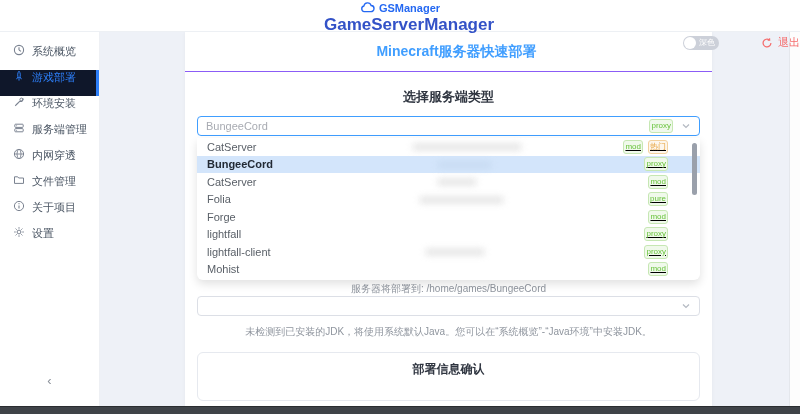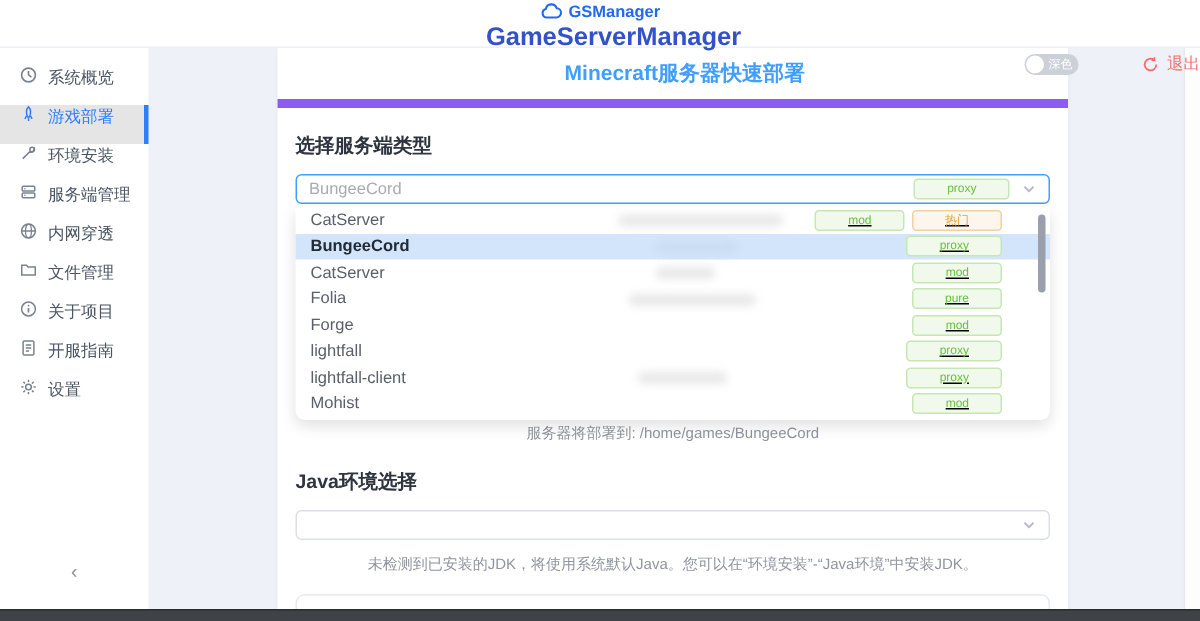--- a/index.html
+++ b/index.html
@@ -21,46 +21,46 @@
     border-radius:50%; background:#fff; }
   .theme-label { font-size:8px; color:#fff; line-height:1; }
   .logout { display:flex; align-items:center; gap:5px; color:#f56c6c; font-size:11px; cursor:pointer; }
 
   
   .sidebar { position:absolute; top:32px; left:0; bottom:8px; width:100px; background:#fff;
     border-right:1px solid #eef0f4; padding-top:12px; z-index:20; }
   .side-item { height:26px; display:flex; gap:7px; padding-left:13px;
     font-size:11px; color:#4a5563; cursor:pointer; position:relative; }
   .side-item svg { flex:0 0 auto; color:#7a8290; }
-  .side-item.active { background:#e5e5e5; color:#2d7ff9; }
+  .side-item.active { background:#0f172a; color:#2d7ff9; }
   .side-item.active svg { color:#2d7ff9; }
   .side-item.active::after { content:""; position:absolute; right:0; top:0; bottom:0;
     width:3px; background:#2d7ff9; }
   .collapse { position:absolute; bottom:18px; left:0; width:100%; text-align:center;
     color:#8a9099; font-size:13px; cursor:pointer; }
 
   
   .main { position:absolute; top:32px; left:100px; right:0; bottom:0; background:#eef1f7; }
   .card { position:absolute; left:85px; top:0; width:527px; bottom:0; background:#fff;
     box-shadow:0 0 4px rgba(0,0,0,.04); }
   .card-header { height:40px; display:flex; align-items:center; justify-content:center;
-    border-bottom:6px solid #8b5cf6;padding-left:16px; }
+    border-bottom:1px solid #8b5cf6;padding-left:16px; }
   .card-title { font-size:14px; font-weight:bold; color:#409eff; }
   .card-body { padding:0 12px; }
-  .sec-heading { font-size:13px; font-weight:bold; color:#2f3540;
+  .sec-heading { text-align:center; font-size:13px; font-weight:bold; color:#2f3540;
     margin-top:16px; margin-bottom:10px; }
 
   .select { position:relative; height:20px; border:1px solid #409eff; border-radius:4px;
     background:#fff; display:flex; align-items:center; padding:0 8px; cursor:pointer; }
   .select.plain { border-color:#dcdfe6; }
   .select-value { font-size:11px; color:#a8abb2; flex:1; }
   .select-right { display:flex; align-items:center; gap:8px; }
   .chevron { color:#b4b9c2; display:flex; }
 
-  .tag { display:inline-block; font-size:8px; line-height:1; padding:2px 21px;
+  .tag { display:inline-block; font-size:8px; line-height:1; padding:2px 1px;
     border-radius:3px; border:1px solid; white-space:nowrap; }
   .tag.green { color:#67c23a; background:#f0f9eb; border-color:#c6e7b3; }
   .tag.orange { color:#e6a23c; background:#fdf6ec; border-color:#f3d19e; }
 
   .select-wrap { position:relative; }
   .dropdown { position:absolute; left:0; right:0; top:22px; background:#fff; z-index:15;
     border-radius:0 0 6px 6px; box-shadow:0 4px 10px rgba(0,0,0,.12); padding-bottom:2px; }
   .opt { height:17.5px; display:flex; align-items:center; justify-content:space-between;
     padding:0 10px; cursor:pointer; position:relative; }
   .opt-name { font-size:11px; color:#5a6068; }
@@ -161,27 +161,20 @@
     <div class="side-item">
       <svg width="12" height="12" viewBox="0 0 12 12">
         <circle cx="6" cy="6" r="4.6" fill="none" stroke="currentColor" stroke-width="1"></circle>
         <path d="M6 5.4v3" stroke="currentColor" stroke-width="1.1"></path>
         <circle cx="6" cy="3.7" r="0.6" fill="currentColor"></circle>
       </svg>
       <span>关于项目</span>
     </div>
     <div class="side-item">
       <svg width="12" height="12" viewBox="0 0 12 12">
-        <rect x="2.4" y="1.4" width="7.2" height="9.2" rx="0.8" fill="none" stroke="currentColor" stroke-width="1"></rect>
-        <path d="M4.2 4h3.6M4.2 6h3.6M4.2 8h2.2" stroke="currentColor" stroke-width="0.9"></path>
-      </svg>
-      <span>开服指南</span>
-    </div>
-    <div class="side-item">
-      <svg width="12" height="12" viewBox="0 0 12 12">
         <circle cx="6" cy="6" r="1.9" fill="none" stroke="currentColor" stroke-width="1"></circle>
         <path d="M6 1.2v1.5M6 9.3v1.5M1.2 6h1.5M9.3 6h1.5M2.6 2.6l1.1 1.1M8.3 8.3l1.1 1.1M9.4 2.6 8.3 3.7M3.7 8.3 2.6 9.4" stroke="currentColor" stroke-width="1"></path>
       </svg>
       <span>设置</span>
     </div>
     <div class="collapse">‹</div>
   </div>
 
   <div class="main">
     <div class="card">
@@ -258,30 +251,29 @@
               <span class="opt-tags">
                   <span class="tag green">mod</span>
                 </span>
             </div>
             <div class="dd-scrollbar"></div>
           </div>
         </div>
 
         <div class="path-note">服务器将部署到: /home/games/BungeeCord</div>
 
-        <div class="sec-heading">Java环境选择</div>
         <div class="select plain">
           <span class="select-value"></span>
           <span class="chevron">
             <svg width="10" height="10" viewBox="0 0 10 10">
                 <path d="M2 3.5 5 6.5 8 3.5" fill="none" stroke="currentColor" stroke-width="1.2"></path>
               </svg>
           </span>
         </div>
-        <div class="hint-note">未检测到已安装的JDK，将使用系统默认Java。您可以在“环境安装”-“Java环境”中安装JDK。</div>
+        <div class="hint-note">未检测到已安装的JDK，将使用系统默认Java。您可以在“系统概览”-“Java环境”中安装JDK。</div>
 
         <div class="confirm-box">
           <div class="confirm-title">部署信息确认</div>
 
         </div>
       </div>
     </div>
   </div>
 
   <div class="page-scrollbar"></div>

